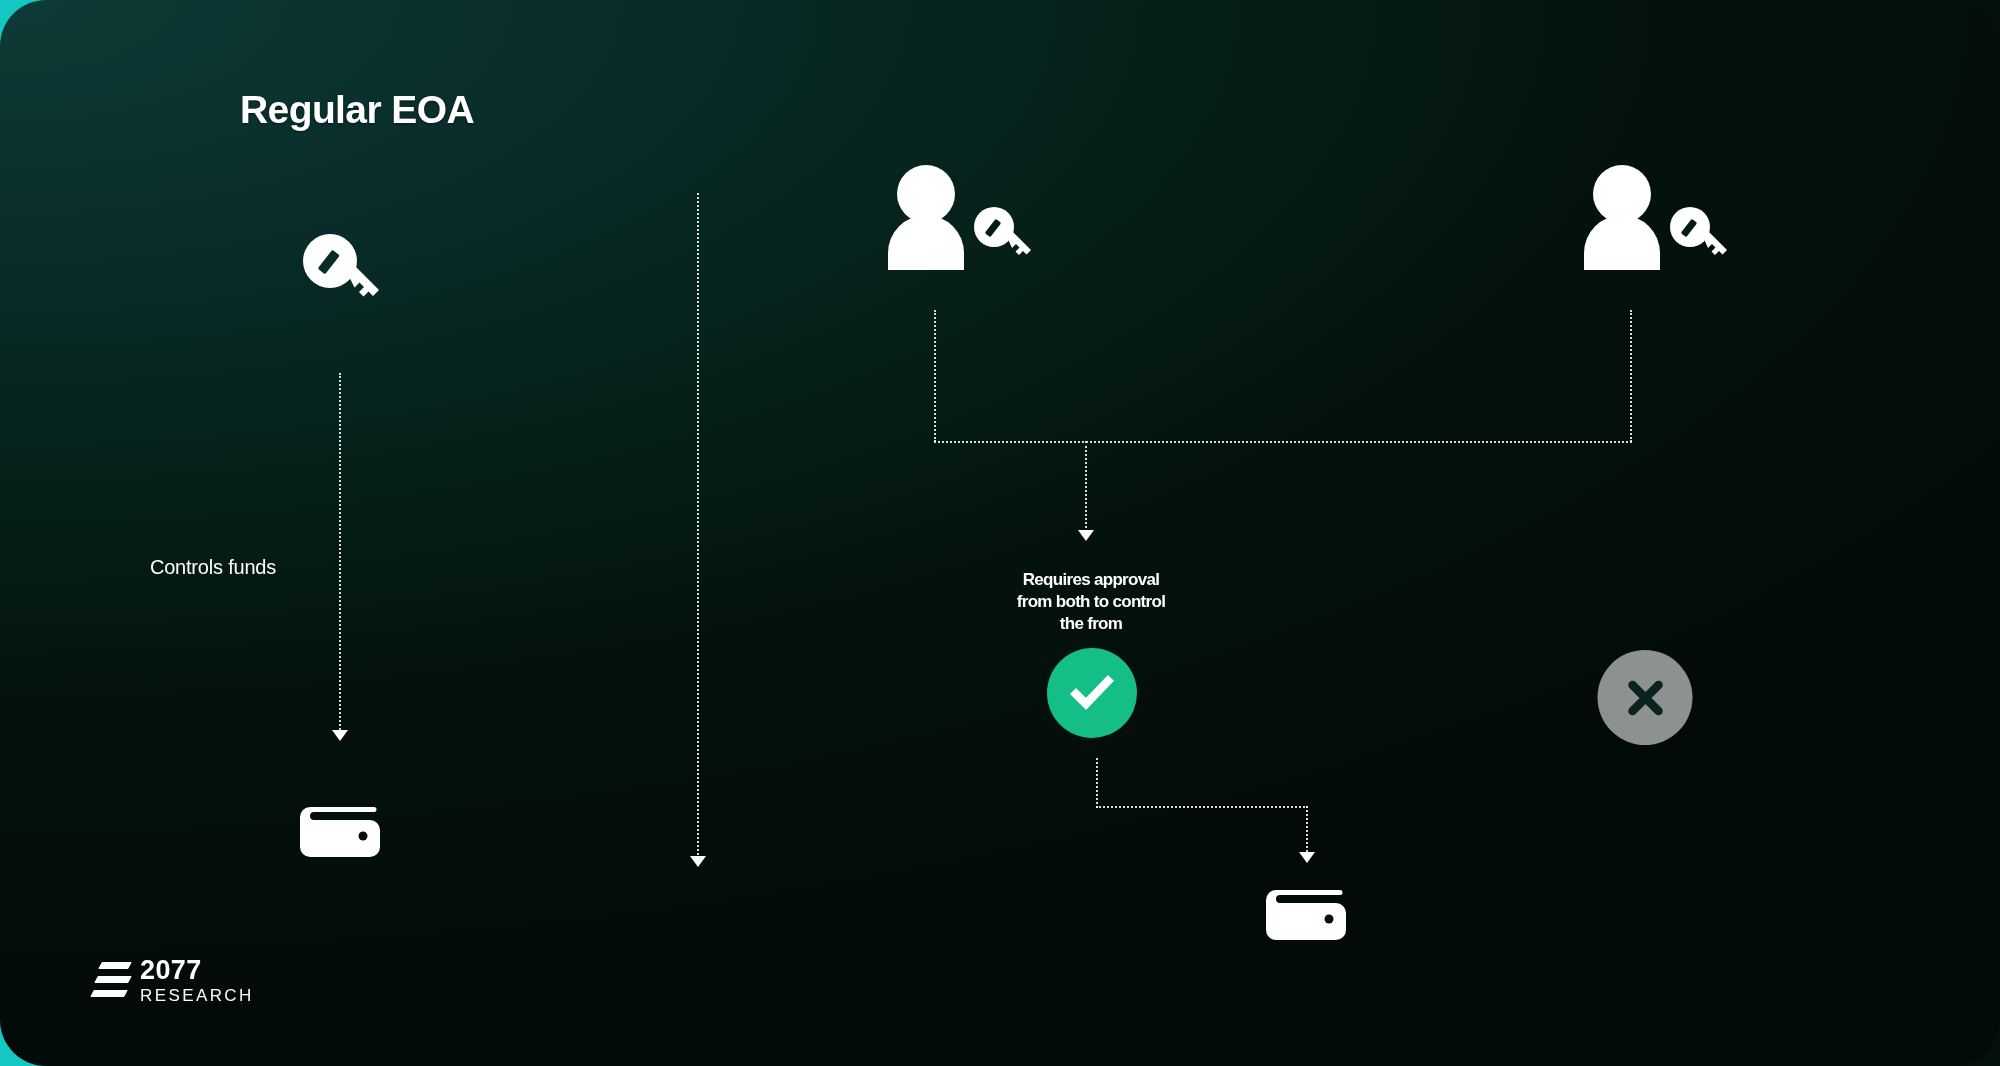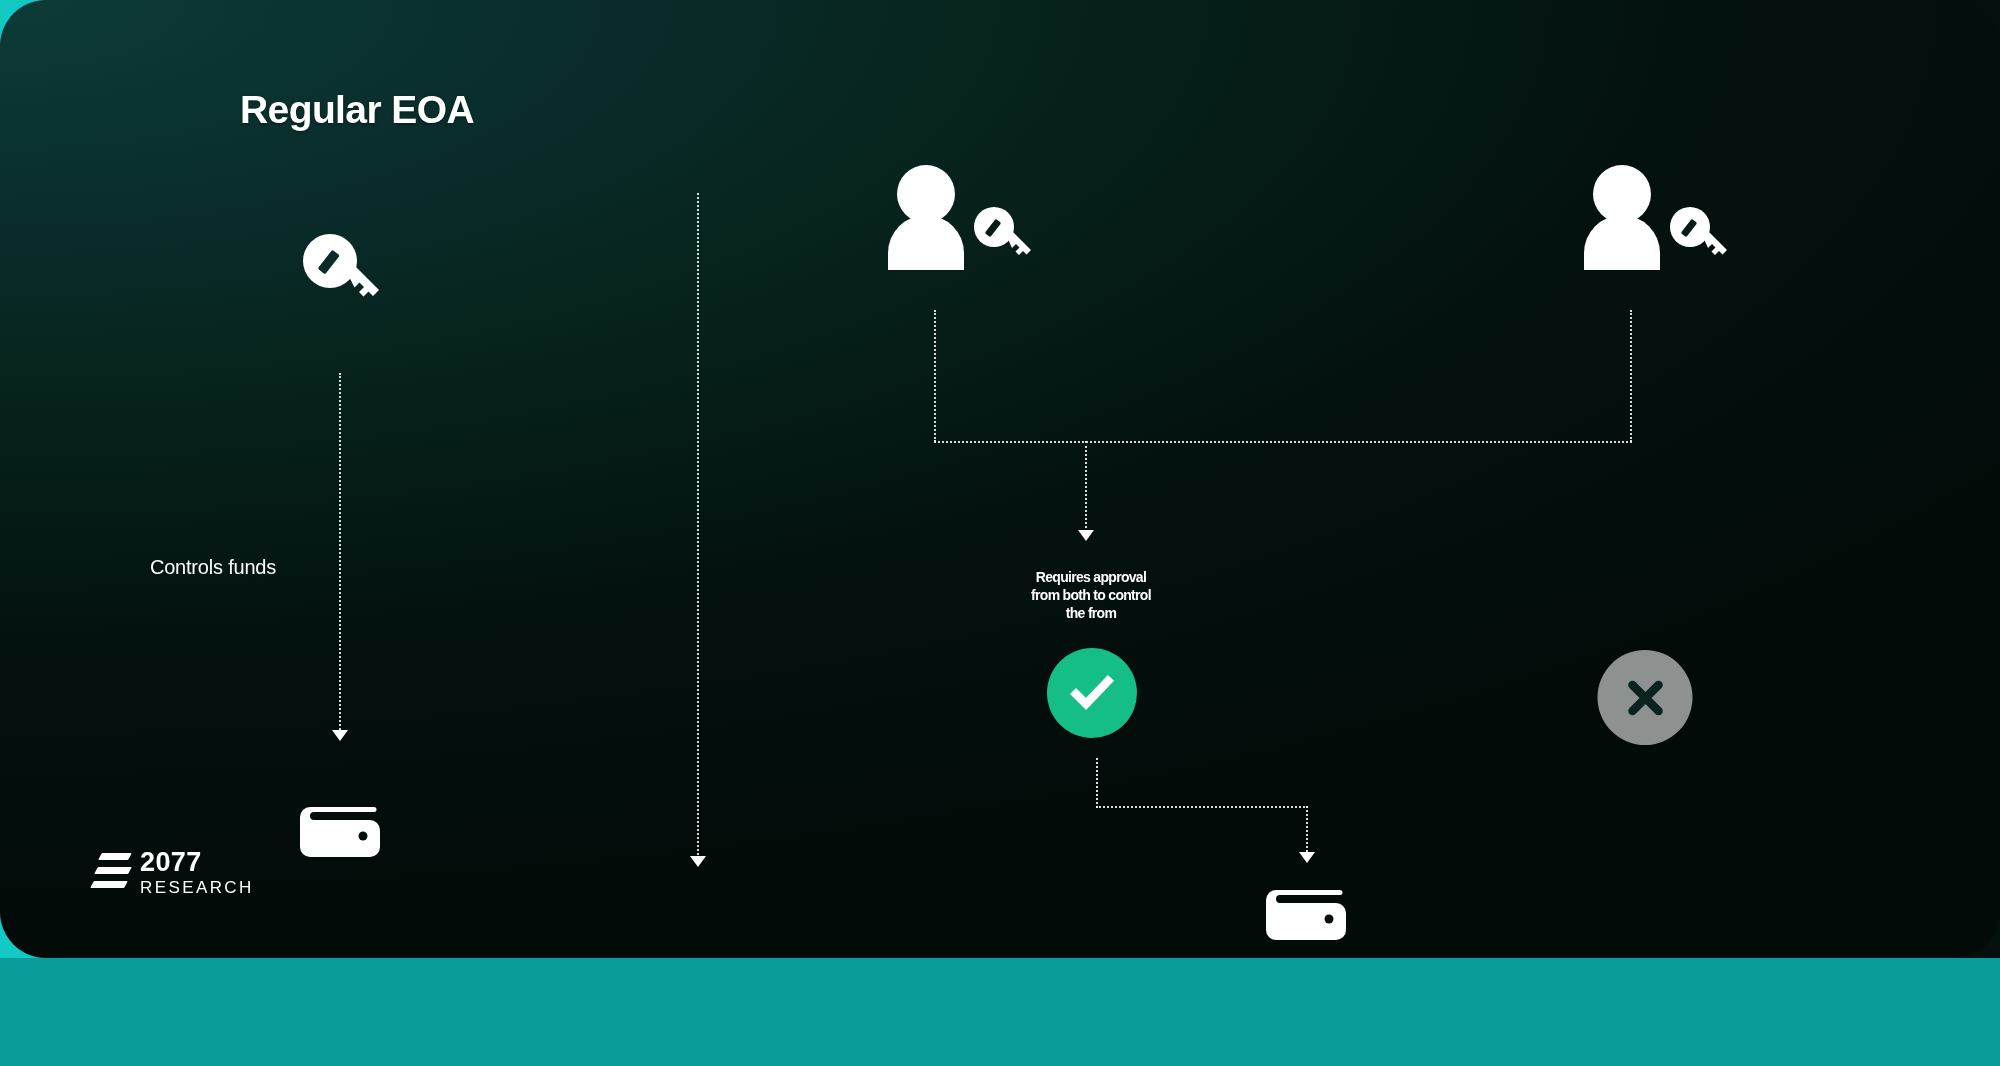--- a/index.html
+++ b/index.html
@@ -4,21 +4,21 @@
 <style>
   html, body {
     margin: 0;
     padding: 0;
     background: #0a9b9b;
     font-family: "Liberation Sans", sans-serif;
   }
   #stage {
     position: relative;
     width: 2000px;
-    height: 958px;
+    height: 1066px;
     overflow: hidden;
     background: #fca5a5;
   }
   
   #glow {
     position: absolute;
     inset: 0;
     background:
       radial-gradient(circle at 0% 0%,   #14c9c4 0 70px, rgba(20,201,196,0) 160px),
       radial-gradient(circle at 0% 100%, #14c9c4 0 70px, rgba(20,201,196,0) 160px),
@@ -53,21 +53,21 @@
     color: #ffffff;
     font-size: 20px;
     font-weight: 400;
     letter-spacing: -0.2px;
     white-space: nowrap;
     transform: translateX(-50%);
   }
   .label-blk {
     position: absolute;
     color: #ffffff;
-    font-size: 14px;
+    font-size: 17px;
     font-weight: 700;
     line-height: 1.28;
     letter-spacing: -0.7px;
     text-align: center;
     transform: translateX(-50%);
   }
 
   
   .icon { position: absolute; }
   .icon svg { display: block; }
@@ -101,21 +101,21 @@
     align-items: center;
     justify-content: center;
   }
 
   
   #logo {
     position: absolute;
     left: 92px;
     bottom: 62px;
     display: flex;
-    align-items: flex-start;
+    align-items: center;
     gap: 14px;
   }
   #logo-mark {
     position: relative;
     width: 34px;
     height: 46px;
   }
   #logo-mark i {
     position: absolute;
     left: 0;

